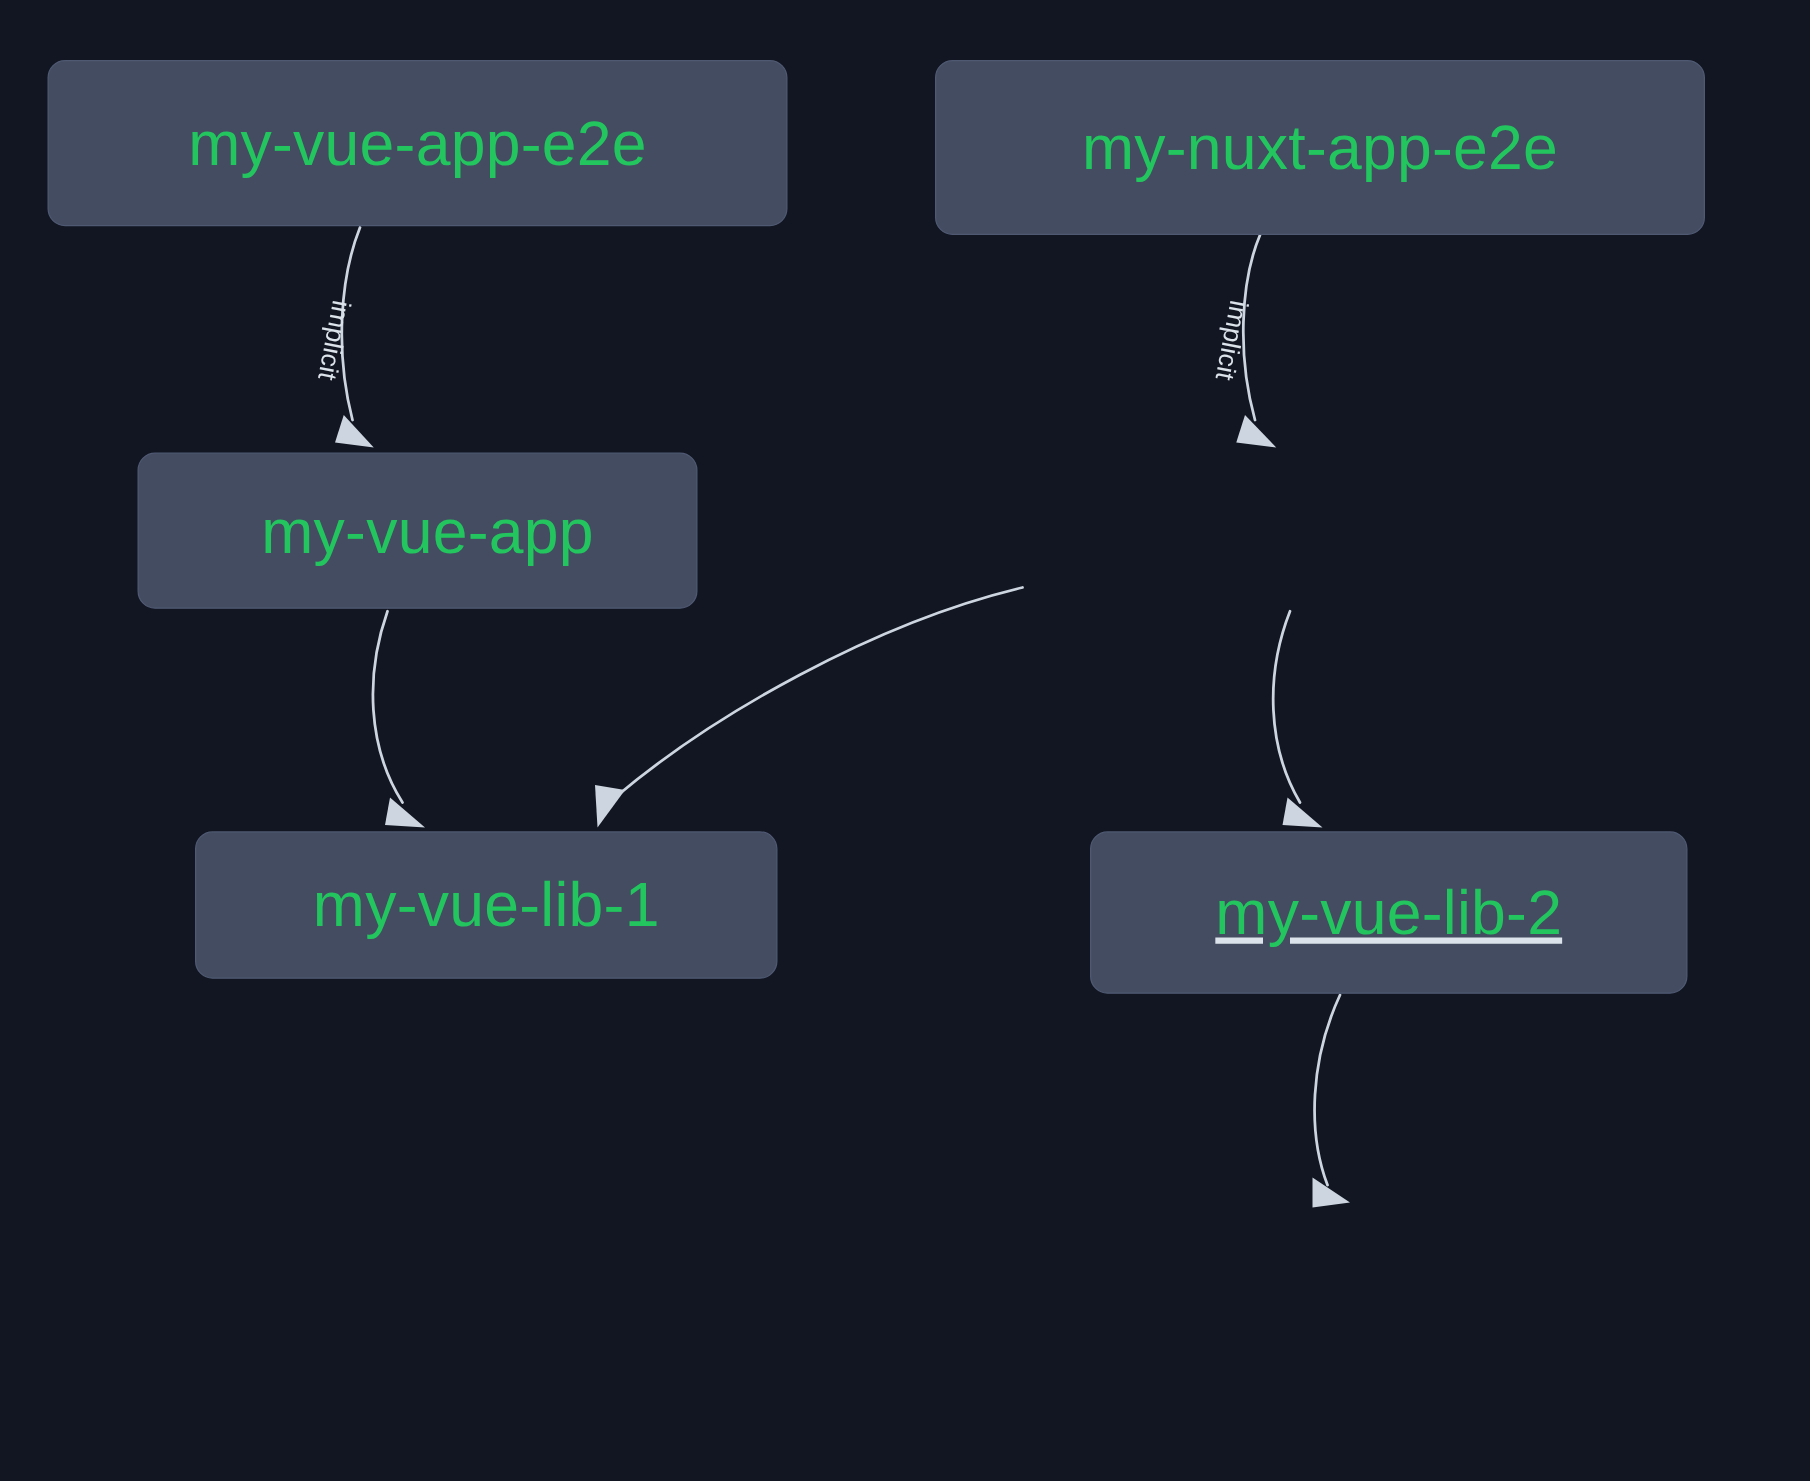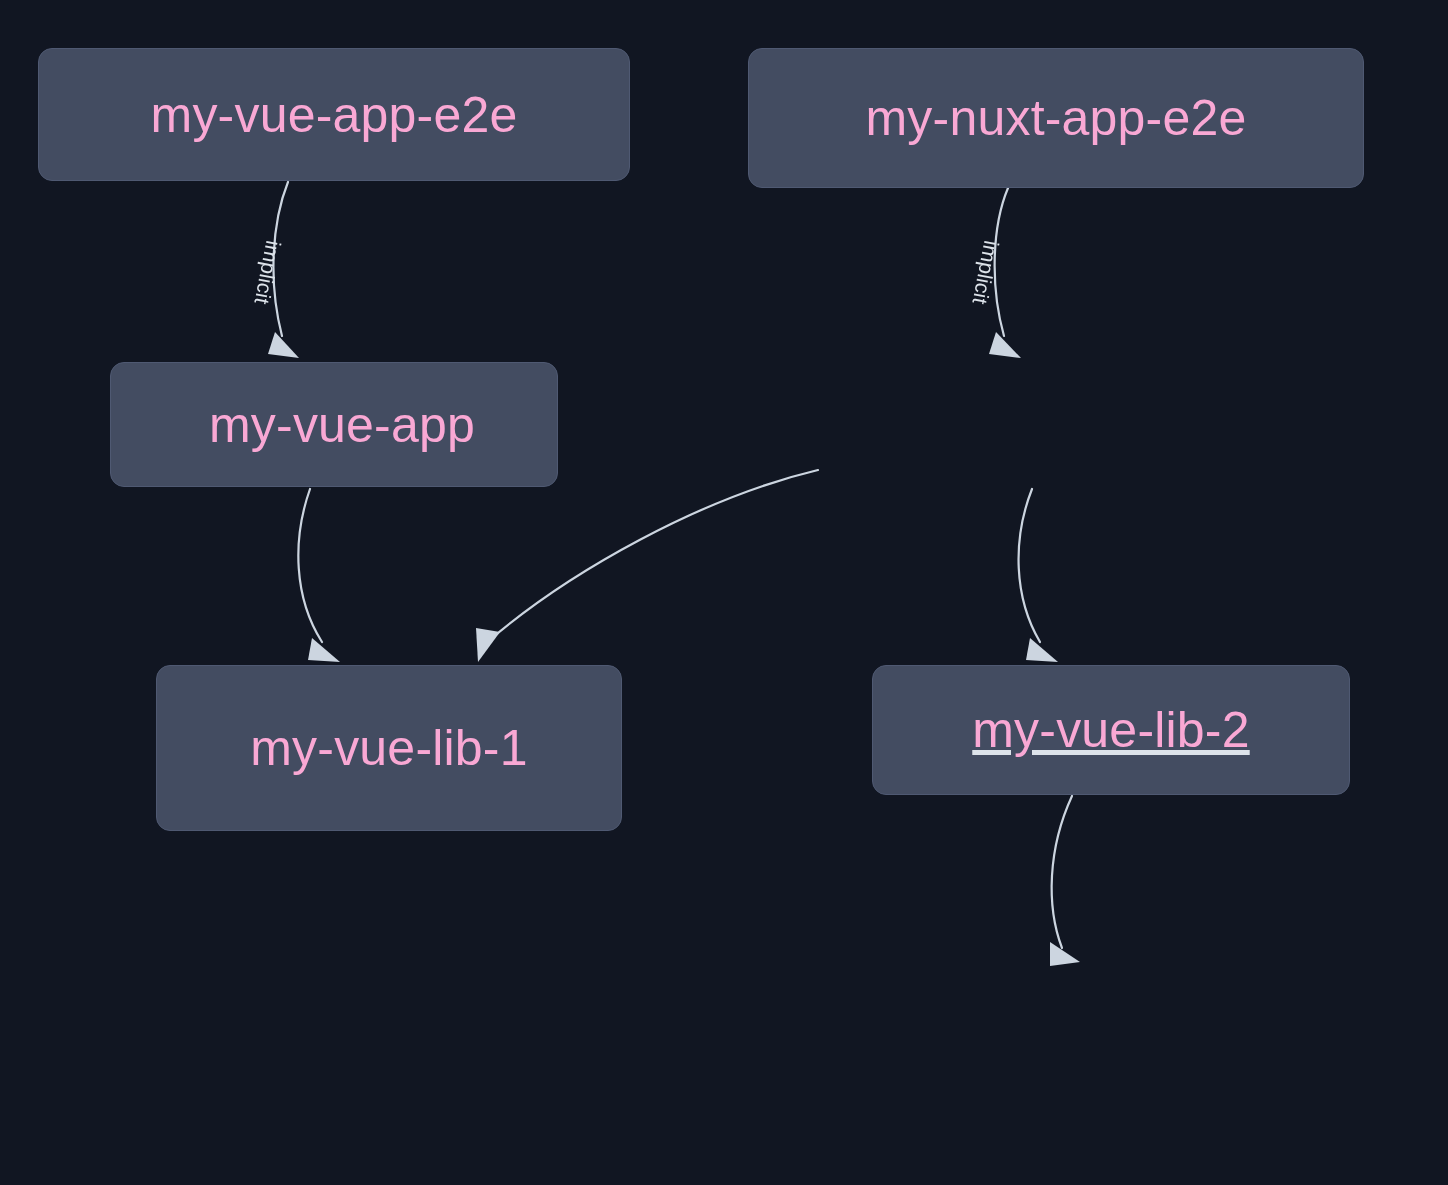--- a/index.html
+++ b/index.html
@@ -38,21 +38,21 @@
     color: #dde3ea;
     font-size: 50px;
     font-weight: 400;
     letter-spacing: 0.2px;
     line-height: 1;
     white-space: nowrap;
     user-select: none;
   }
   .node-label {
     display: block;
-    color: #f9a8d4;
+    color: #22c55e;
   }
   .edge-path {
     fill: none;
     stroke: #ccd5e0;
     stroke-width: 2.2;
     stroke-linecap: round;
   }
   .edge-arrowhead {
     fill: #ccd5e0;
     stroke: none;
@@ -109,21 +109,21 @@
 
   <div class="graph-node" style="left:748px; top:48px; width:616px; height:140px;">
     <span class="node-label">my-nuxt-app-e2e</span>
   </div>
 
   <div class="graph-node" style="left:110px; top:362px; width:448px; height:125px;padding-left:16px;">
     <span class="node-label">my-vue-app</span>
   </div>
 
 
-  <div class="graph-node" style="left:156px; top:665px; width:466px; height:166px;">
+  <div class="graph-node" style="left:156px; top:665px; width:466px; height:118px;">
     <span class="node-label">my-vue-lib-1</span>
   </div>
 
   <div class="graph-node" style="left:872px; top:665px; width:478px; height:130px;text-decoration:underline;">
     <span class="node-label">my-vue-lib-2</span>
   </div>
 
 
 </div>
 

